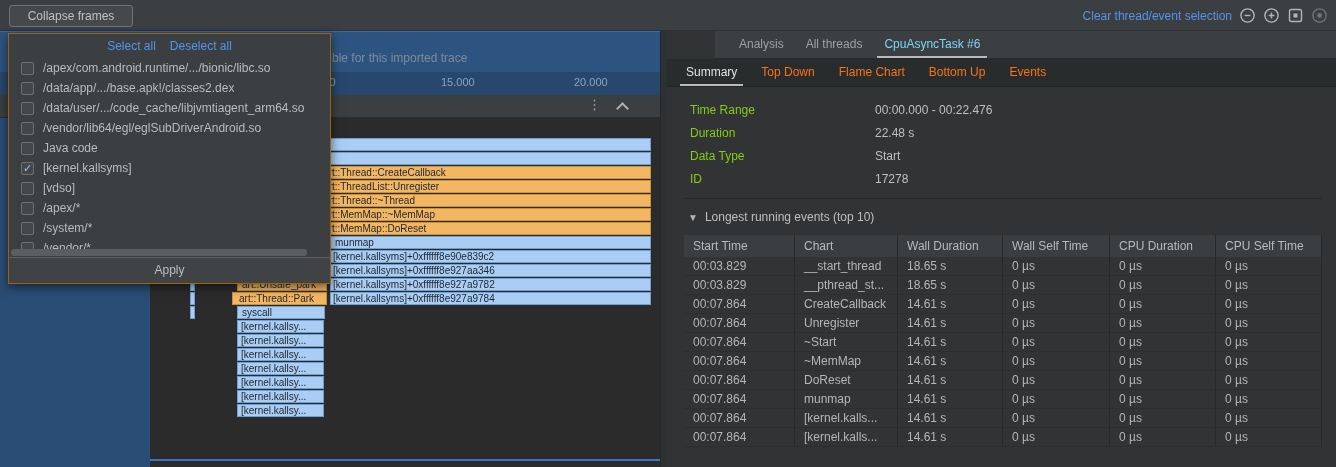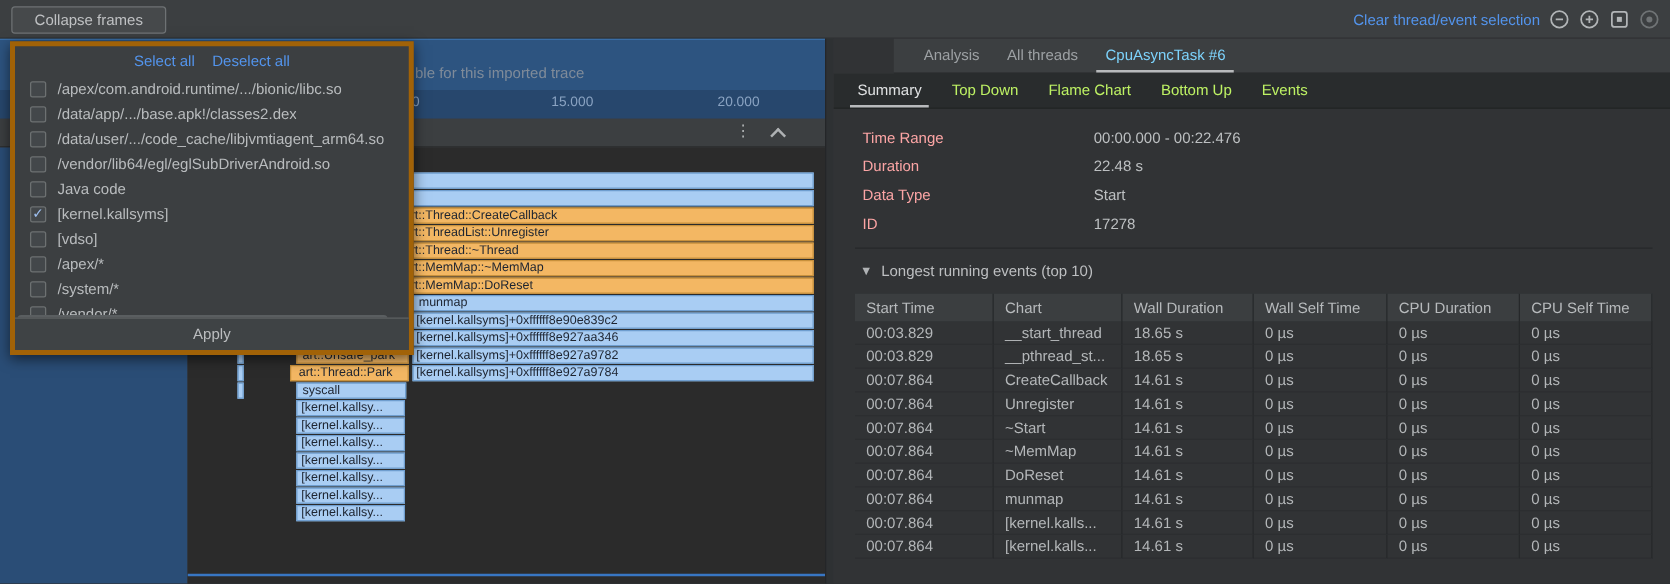--- a/index.html
+++ b/index.html
@@ -30,46 +30,46 @@
   .flame{position:absolute;left:150px;top:118px;width:510px;height:349px;background:#2b2b2b;overflow:hidden;}
   .bar{position:absolute;height:13px;box-sizing:border-box;overflow:hidden;font-size:10px;line-height:11px;color:#1d2430;white-space:nowrap;}
   .bar.blue{background:#a9cdf3;border:1px solid #6f9ecf;}
   .bar.orange{background:#f3b763;border:1px solid #c8913c;}
   .bl{position:absolute;top:0;white-space:nowrap;}
   .flame-bottom-line{position:absolute;left:0;top:341px;width:510px;height:2px;background:#3876c3;}
 
   .splitter{position:absolute;left:660px;top:31px;width:7px;height:436px;background:#2e3133;border-left:1px solid #242628;box-sizing:border-box;}
 
   
-  .popup{position:absolute;left:8px;top:33px;width:323px;height:251px;background:#3c3f41;border:4px solid #a16207;
+  .popup{position:absolute;left:8px;top:33px;width:323px;height:251px;background:#3c3f41;border:1px solid #a16207;
          box-shadow:0 3px 10px rgba(0,0,0,.55);box-sizing:border-box;z-index:50;}
   .popup-head{height:24px;line-height:24px;text-align:center;}
   .popup-head span{color:#5394ec;margin:0 7px;}
   .pitem{position:absolute;left:0;width:100%;height:20px;display:flex;align-items:center;box-sizing:border-box;padding-left:12px;}
   .cbox{width:13px;height:13px;background:#43474a;border:1px solid #6d7172;border-radius:2px;box-sizing:border-box;
         font-size:11px;line-height:11px;color:#9fc1f2;text-align:center;flex:0 0 13px;}
   .pitem .plabel{margin-left:9px;color:#b9bcbe;white-space:nowrap;overflow:hidden;}
   .hscroll{position:absolute;left:2px;top:215px;width:296px;height:7px;border-radius:3px;background:#5a5e60;}
   .apply-btn{position:absolute;left:0;bottom:0;width:100%;height:26px;line-height:25px;text-align:center;
         background:#3f4345;border-top:1px solid #5e6162;color:#bcbec0;box-sizing:border-box;}
 
   
   .right{position:absolute;left:667px;top:31px;width:669px;height:436px;background:#313335;}
   .tabrow1{height:28px;background:#3c3f41;border-bottom:1px solid #26282a;display:flex;align-items:stretch;padding-left:13px;box-sizing:border-box;margin-left:48px;}
   .tab{padding:0 11px;line-height:27px;color:#9da1a4;position:relative;}
   .tab.sel{color:#7dd3fc;}
   .tab.sel:after{content:"";position:absolute;left:4px;right:4px;bottom:0;height:2px;background:#b8babc;}
   .tabrow2{height:28px;background:#292c2d;border-bottom:1px solid #222425;display:flex;align-items:stretch;padding-left:7px;box-sizing:border-box;}
-  .subtab{padding:0 12px;line-height:27px;color:#bef264;position:relative;font-size:12px;}
+  .subtab{padding:0 12px;line-height:27px;color:#f97316;position:relative;font-size:12px;}
   .subtab.sel{color:#e0e2e3;}
   .subtab.sel:after{content:"";position:absolute;left:6px;right:6px;bottom:0;height:2px;background:#b8babc;}
 
   .summary{padding:12px 0 0 23px;}
   .srow{display:flex;height:23px;line-height:23px;}
-  .srow .slabel{flex:0 0 185px;color:#fca5a5;}
+  .srow .slabel{flex:0 0 185px;color:#84cc16;}
   .srow .svalue{color:#bdc0c2;}
   .hdivider{margin:7px 14px 0 17px;height:1px;background:#26282a;}
   .section-head{margin:9px 0 0 21px;color:#bdbfc1;display:flex;align-items:center;gap:7px;height:18px;}
   .section-head .tri{color:#b0b3b5;font-size:10px;}
 
   .tbl{margin:9px 0 0 17px;width:638px;}
   .trow{display:flex;height:19px;}
   .trow.thead{height:22px;background:#3b3e40;}
   .trow span{box-sizing:border-box;padding-left:9px;line-height:19px;color:#b4b7b9;border-right:1px solid #26282a;
              white-space:nowrap;overflow:hidden;}

